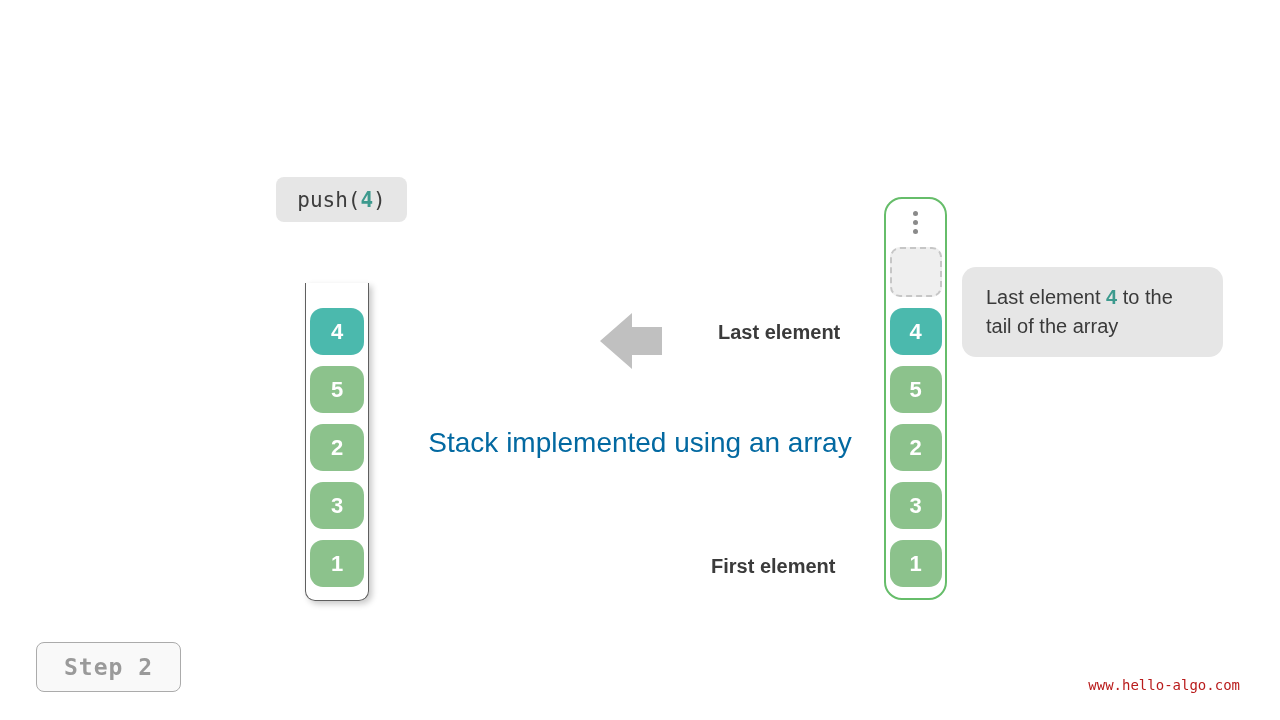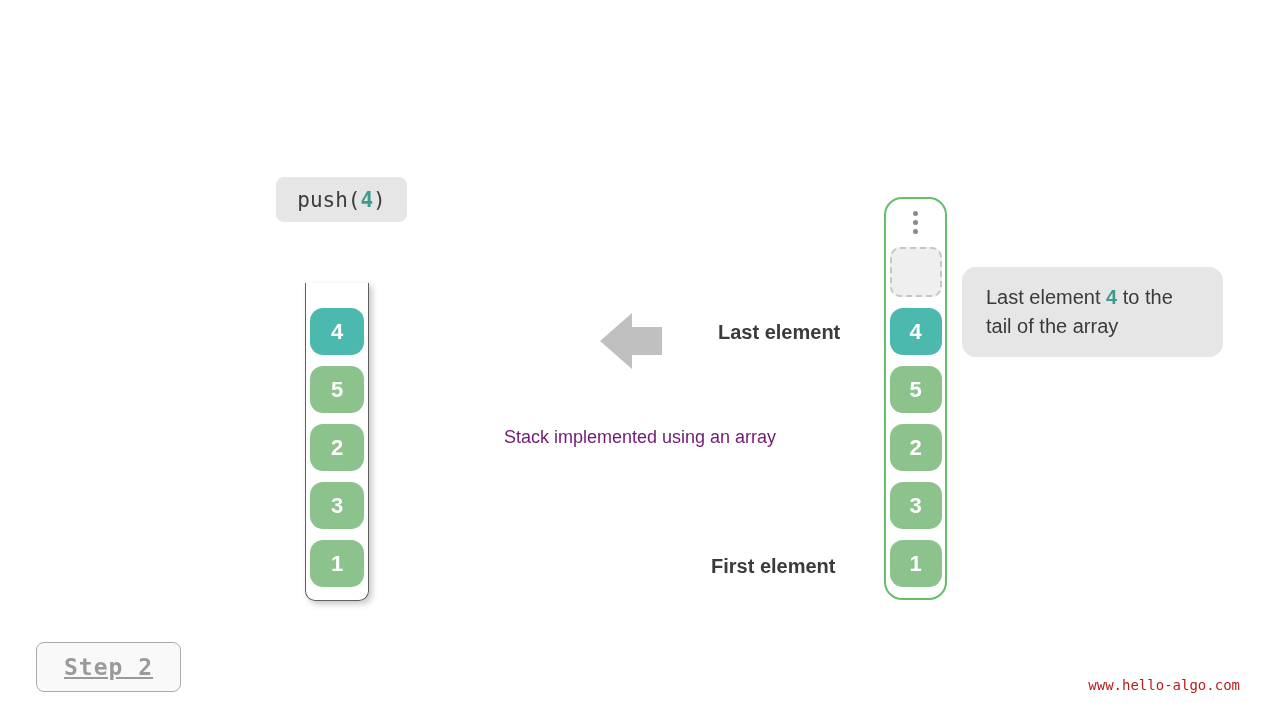--- a/index.html
+++ b/index.html
@@ -43,38 +43,38 @@
   .dashed-cell{
     width:52px;height:50px;margin-top:13px;border-radius:10px;
     background:#efefef;border:2px dashed #c6c6c6;box-sizing:border-box;
   }
   .right-stack .cell{width:52px;margin-top:11px;}
   .right-stack .cell:first-of-type{margin-top:10px;}
   
   .arrow-left{position:absolute;left:600px;top:310px;}
   .caption{
     position:absolute;left:640px;top:427px;transform:translateX(-50%);
-    font-size:18px;color:#701a75;white-space:nowrap;
+    font-size:28px;color:#0369a1;white-space:nowrap;
   }
   .pos-label{position:absolute;font-size:20px;font-weight:bold;color:#3b3b3b;white-space:nowrap;}
   .last-label{left:718px;top:321px;text-align:center;}
   .first-label{left:711px;top:555px;text-align:right;}
   
   .tooltip{
     position:absolute;left:962px;top:267px;width:261px;height:90px;
     background:#e6e6e6;border-radius:14px;box-sizing:border-box;
     padding:16px 24px;font-size:20px;line-height:29px;color:#3a3a3a;
   }
   
   .step-badge{
     position:absolute;left:36px;top:642px;width:145px;height:50px;
     background:#f9f9f9;border:1.5px solid #ababab;border-radius:8px;
     display:flex;align-items:center;justify-content:center;
     font-family:"DejaVu Sans Mono", monospace;font-weight:bold;
-    font-size:23px;color:#9a9a9a;letter-spacing:1px;box-sizing:border-box;text-decoration:underline;
+    font-size:23px;color:#9a9a9a;letter-spacing:1px;box-sizing:border-box;
   }
   
   .watermark{
     position:absolute;right:40px;top:677px;
     font-family:"DejaVu Sans Mono", monospace;font-size:14px;color:#b91c1c;
   }
 </style>
 </head>
 <body>
 

